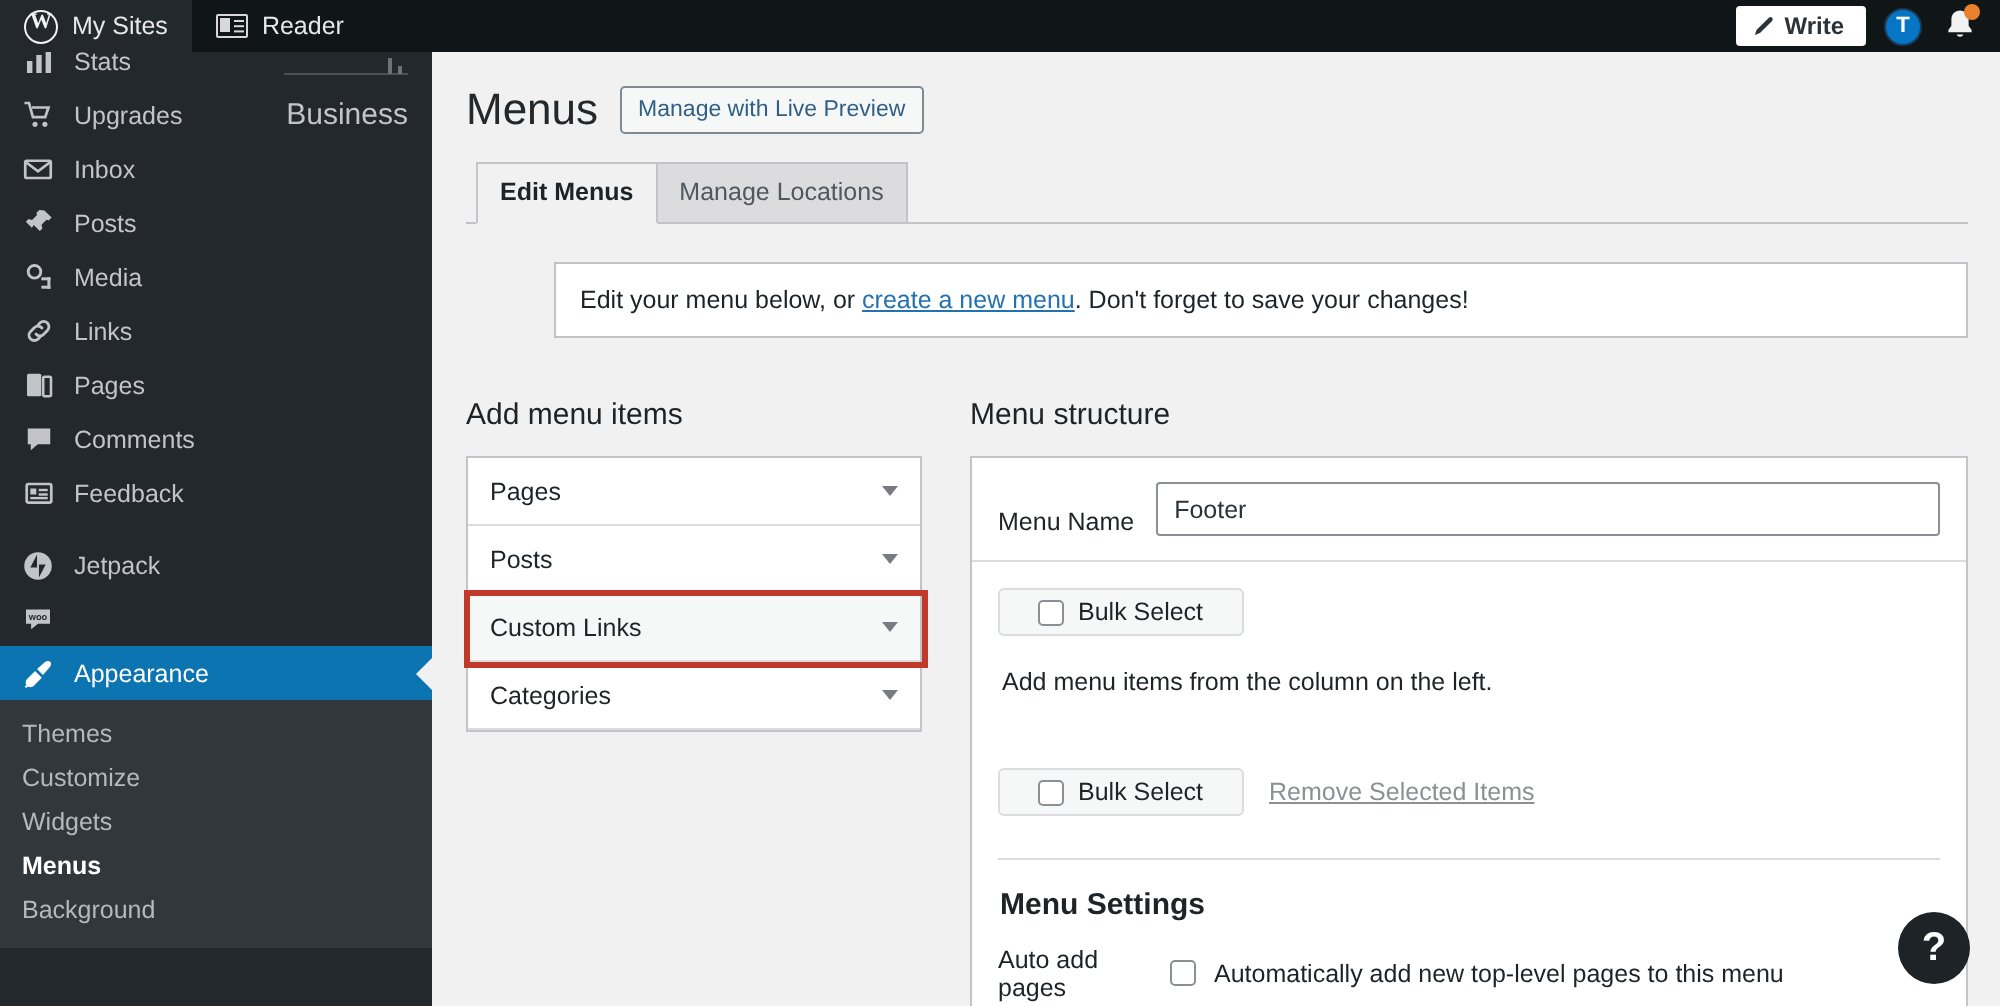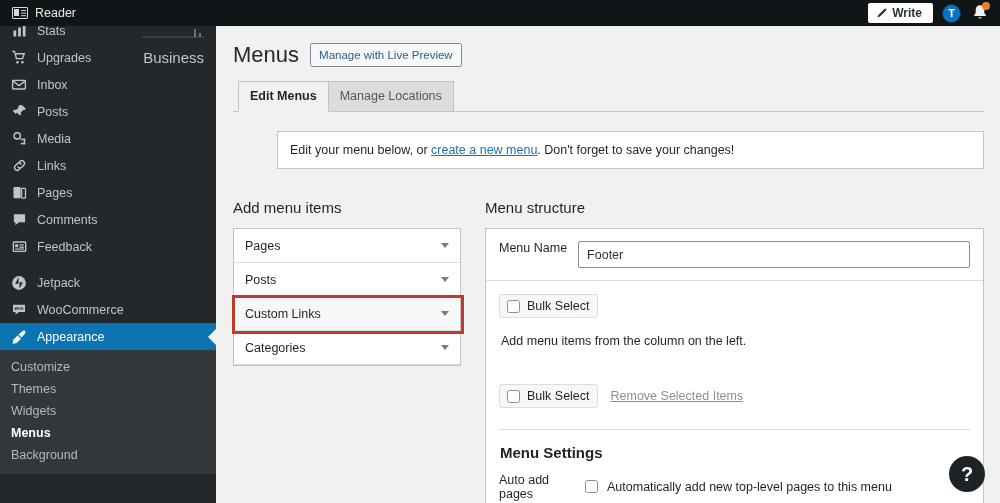--- a/index.html
+++ b/index.html
@@ -208,36 +208,36 @@
     position: absolute;
     left: -2px; top: 66px;
     width: 232px; height: 39px;
     border: 3px solid #c0392b;
     pointer-events: none;
   }
 
   
   .panel { background: #fff; border: 1px solid #c3c4c7; }
   #name-row {
-    display: flex; align-items: flex-start; gap: 11px;
+    display: flex; align-items: flex-end; gap: 11px;
     padding: 12px 13px; border-bottom: 1px solid #dcdcde;
   }
   #name-label { font-size: 12.5px; color: #1d2327; }
   #menu-name-input {
     flex: 1; height: 27px; padding: 0 8px;
     border: 1px solid #8c8f94; border-radius: 2px;
     font-size: 12.5px; color: #2c3338;
     font-family: "Liberation Sans", sans-serif;
     background: #fff;
   }
   #panel-body { padding: 13px 13px 0 13px; }
   .bulk-btn {
     display: inline-flex; align-items: center; gap: 7px;
     background: #f6f7f7; border: 1px solid #dcdcde;
-    border-radius: 3px; padding: 4px 7px;
+    border-radius: 3px; padding: 4px 19px;
     font-size: 12.5px; color: #1d2327; cursor: pointer;
   }
   .cbx {
     width: 13px; height: 13px; flex: none;
     border: 1px solid #8c8f94; border-radius: 2.5px;
     background: #fff; cursor: pointer;
   }
   #empty-text {
     font-size: 12.5px; color: #1d2327;
     margin: 16px 0 36px 2px;
@@ -266,20 +266,24 @@
     background: #1d2327; color: #fff;
     display: flex; align-items: center; justify-content: center;
     font-size: 20px; font-weight: bold; cursor: pointer;
     z-index: 40;
   }
 </style>
 </head>
 <body>
 
 <div id="adminbar">
+  <div class="ab-item active">
+    <span class="wp-logo"></span>
+    <span>My Sites</span>
+  </div>
   <div class="ab-item">
     <span class="reader-icon"></span>
     <span>Reader</span>
   </div>
   <div id="ab-right">
     <div id="write-btn">
       <span class="pencil-icon">
         <svg width="11" height="11" viewBox="0 0 16 16">
             <path d="M12.3 1.3a1.6 1.6 0 0 1 2.3 2.3L5.8 12.4 2 13.8l1.4-3.8 8.9-8.7z" fill="#2c3338"></path>
           </svg>
@@ -405,33 +409,32 @@
         </span>
         <span class="lbl">Jetpack</span>
       </div>
       <div class="menu-row">
         <span class="mi">
           <svg width="16" height="15" viewBox="0 0 20 20">
             <path d="M2 3.6h16v9.6H10l-4.6 3.6v-3.6H2z" fill="#c3c4c7"></path>
             <text x="10" y="10.6" font-size="6.2" fill="#23282d" text-anchor="middle" font-family="sans-serif" font-weight="bold">woo</text>
           </svg>
         </span>
-        <span class="lbl">WooCommerce</span>
       </div>
       <div class="menu-row current">
         <span class="mi">
           <svg width="16" height="16" viewBox="0 0 20 20">
             <path d="M17.6 2.4c-1-1-2.3-.6-3.4.3L9.4 6.9l3.7 3.7 4.2-4.8c.9-1.1 1.3-2.4.3-3.4zM8.2 8.1l-5 5c-1 1-1.2 2.6-.5 3.8l-1 1 .9.9 1-1c1.2.7 2.8.5 3.8-.5l5-5-4.2-4.2z" fill="#fff"></path>
           </svg>
         </span>
         <span class="lbl">Appearance</span>
       </div>
       <div id="submenu">
+        <div class="sub-row">Themes</div>
         <div class="sub-row">Customize</div>
-        <div class="sub-row">Themes</div>
         <div class="sub-row">Widgets</div>
         <div class="sub-row current">Menus</div>
         <div class="sub-row">Background</div>
       </div>
     </div>
 </div>
 
 <div id="main">
   <div id="main-inner">
 

